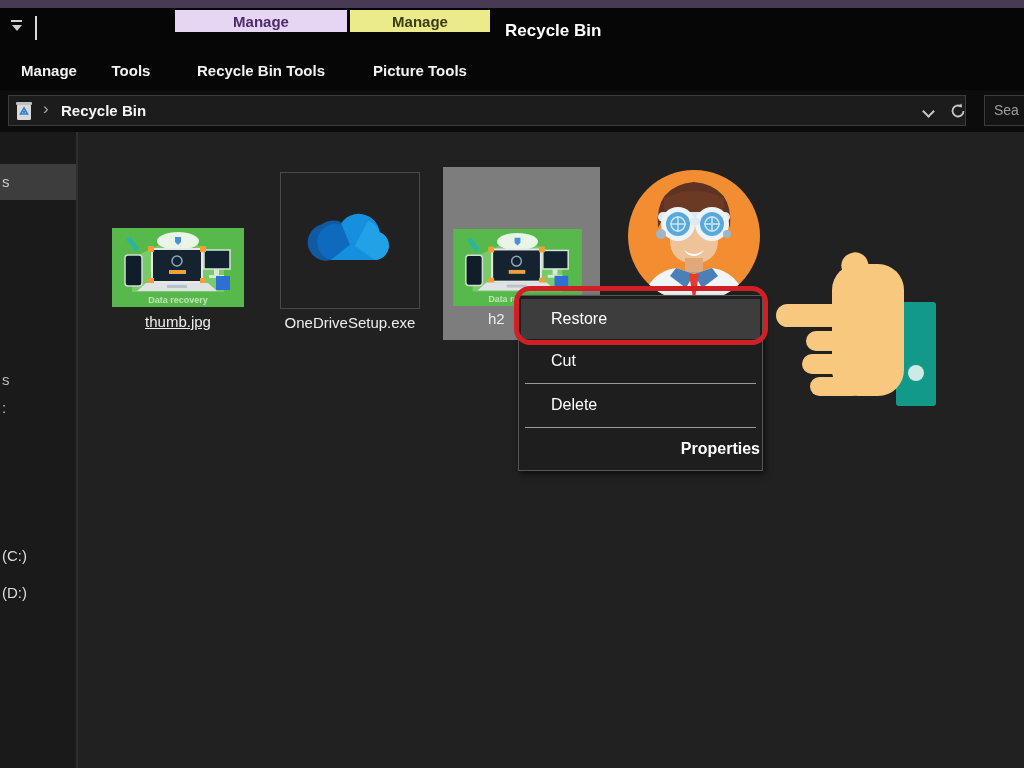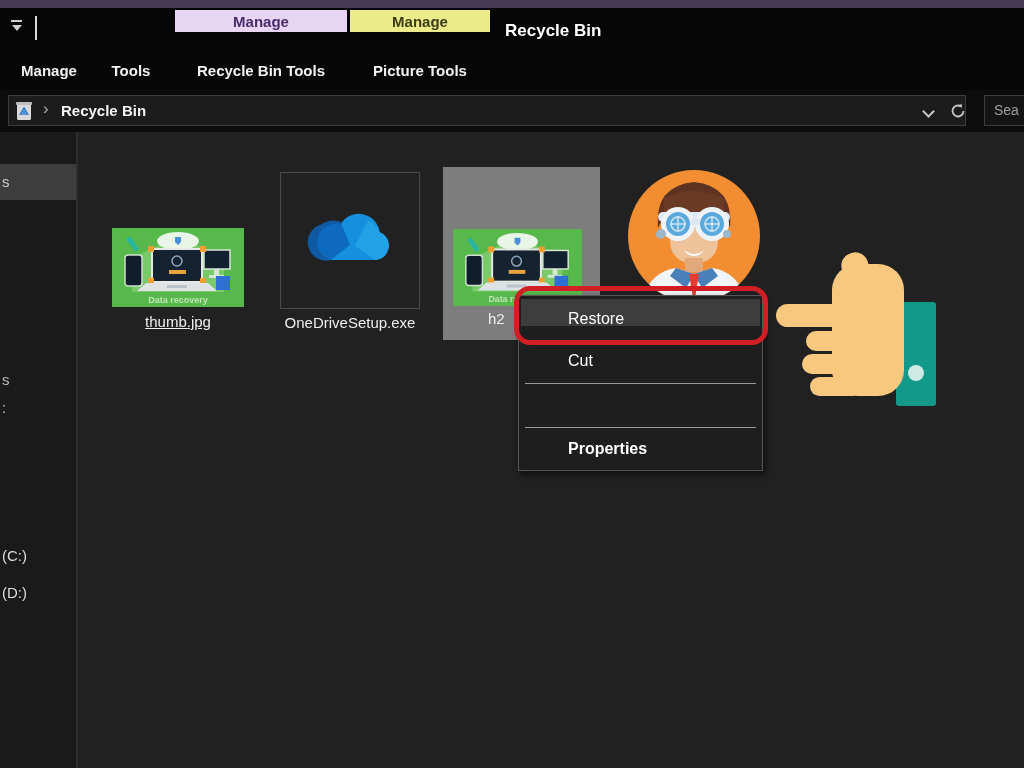--- a/index.html
+++ b/index.html
@@ -65,26 +65,26 @@
   #onedrive-icon { left:226px; top:55px; width:92px; height:62px; }
   #label2 { left:196px; top:161px; width:152px; word-break:break-all; }
   #selection3 { left:365px; top:15px; width:157px; height:173px; background:#7d7d7d; }
   #thumb3 { left:374px; top:77px; width:131px; height:77px; }
   #label3 { left:410px; top:157px; width:60px; text-align:left; }
   #avatar { left:550px; top:16px; width:132px; height:142px; z-index:5; }
 
   
   #context-menu { left:440px; top:143px; width:245px; height:176px; background:#1e1e1e;
     border:1px solid #565656; z-index:20; box-shadow:2px 3px 6px rgba(0,0,0,.6); }
-  .menu-item { position:absolute; left:2px; width:239px; height:27px; line-height:40px;
-    padding-left:47px; color:#ffffff; font-size:16px; }
+  .menu-item { position:absolute; left:2px; width:239px; height:40px; line-height:40px;
+    padding-left:30px; color:#ffffff; font-size:16px; }
   #mi-restore { top:3px; background:#3d3d3d; }
   #mi-cut { top:45px; }
   #mi-delete { top:89px; }
-  #mi-properties { top:133px; font-weight:700; }
+  #mi-properties { top:133px; font-weight:700;text-align:right; }
   .menu-sep { position:absolute; left:6px; width:231px; height:1px; background:#9a9a9a; }
   #sep1 { top:87px; } #sep2 { top:131px; }
 
   
   #red-box { left:436px; top:134px; width:254px; height:59px; border:5px solid #d21f26;
     border-radius:16px; z-index:30; }
   #hand { left:696px; top:100px; width:164px; height:172px; z-index:40; }
 </style>
 </head>
 <body>
@@ -234,20 +234,21 @@
           <circle cx="33" cy="66" r="5" fill="#9fb6c8"></circle>
           <circle cx="99" cy="66" r="4" fill="#9fb6c8"></circle>
         </g>
       </g>
     </svg>
 
     <div id="context-menu" class="abs">
       <div id="mi-restore" class="menu-item">Restore</div>
       <div id="mi-cut" class="menu-item">Cut</div>
       <div id="sep1" class="menu-sep"></div>
+      <div id="mi-delete" class="menu-item">Delete</div>
       <div id="sep2" class="menu-sep"></div>
       <div id="mi-properties" class="menu-item">Properties</div>
     </div>
 
     <div id="red-box" class="abs"></div>
 
     <svg id="hand" class="abs" viewBox="0 0 164 172">
       <rect x="122" y="50" width="40" height="104" rx="3" fill="#12998a"></rect>
       <circle cx="142" cy="121" r="8" fill="#cdeae3"></circle>
       <rect x="72" y="0" width="27" height="60" rx="13" fill="#f9c87f" transform="rotate(-16 85 30)"></rect>

